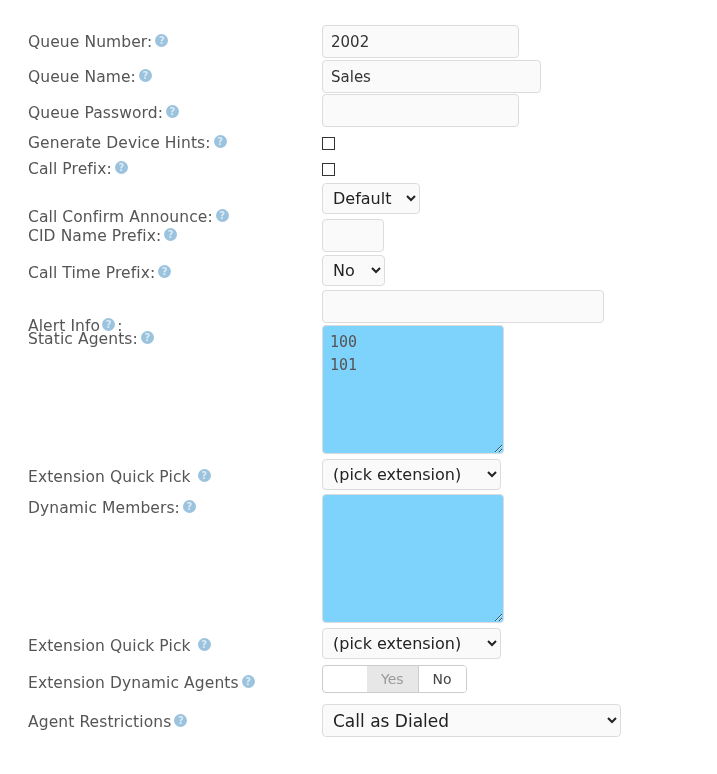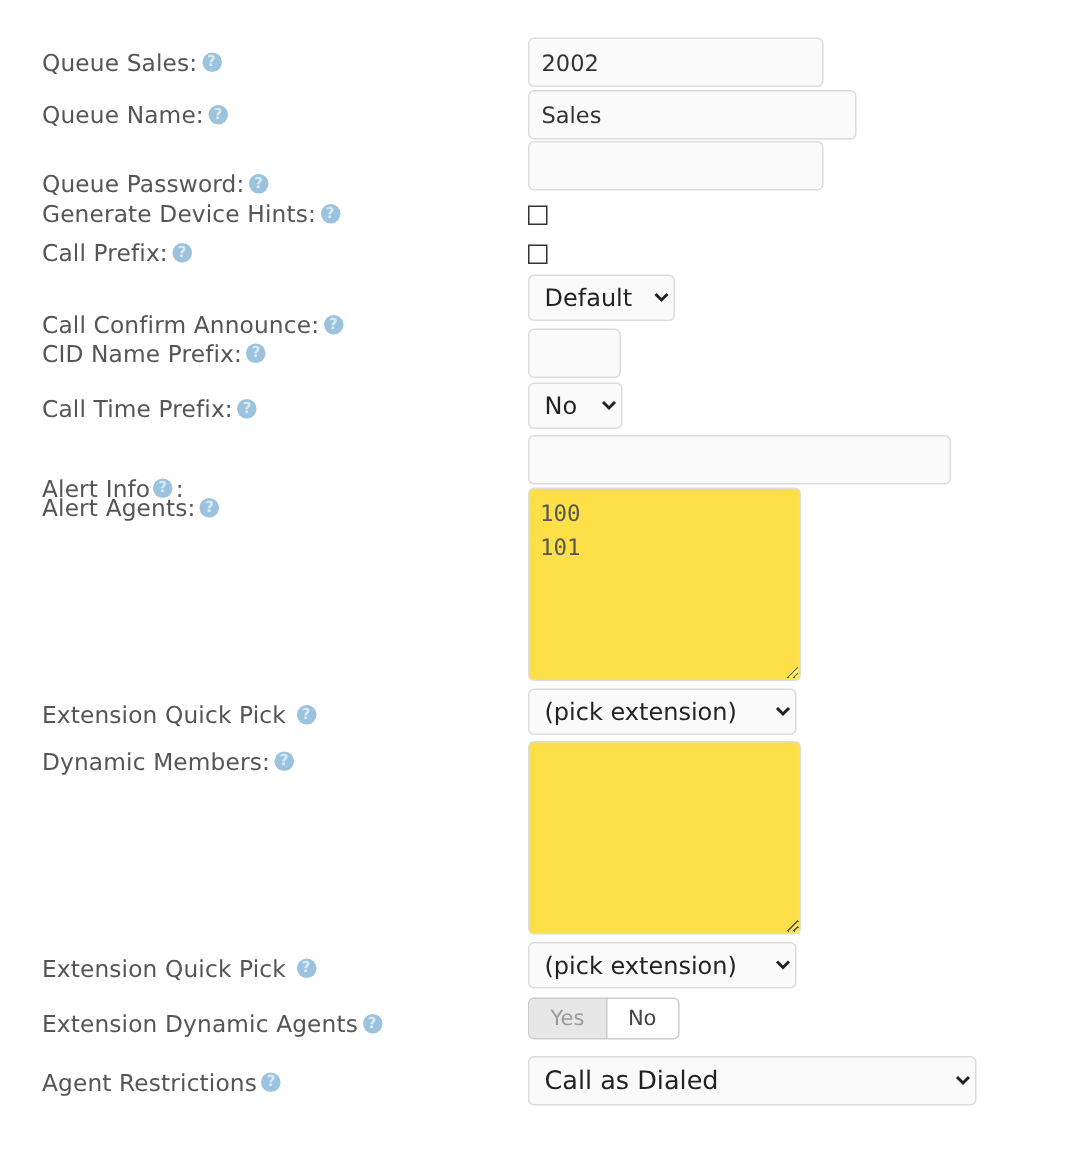--- a/index.html
+++ b/index.html
@@ -54,21 +54,21 @@
     font-weight: bold;
     vertical-align: 3px;
     margin-left: 3px;
     font-family: "DejaVu Sans", "Liberation Sans", sans-serif;
     user-select: none;
   }
   .help.pre-colon { margin-left: 2px; margin-right: 2px; }
 
   .ctrl {
     position: absolute;
-    left: 352px;
+    left: 322px;
   }
 
   input.txt {
     box-sizing: border-box;
     height: 33px;
     border: 1px solid #dcdcdc;
     border-radius: 4px;
     background: #fafafa;
     font-family: "DejaVu Sans", "Liberation Sans", sans-serif;
     font-size: 15px;
@@ -100,21 +100,21 @@
     font-size: 16px;
     color: #222222;
     padding: 2px 2px 2px 6px;
     outline: none;
   }
 
   textarea.ta {
     box-sizing: border-box;
     border: 1px solid #dcdcdc;
     border-radius: 4px;
-    background: #fde047;
+    background: #7dd3fc;
     font-family: "DejaVu Sans Mono", "Liberation Mono", monospace;
     font-size: 15px;
     line-height: 23px;
     color: #555555;
     padding: 5px 7px;
     resize: both;
     outline: none;
     overflow: hidden;
   }
 
@@ -129,44 +129,45 @@
     font-family: "DejaVu Sans", "Liberation Sans", sans-serif;
     font-size: 14px;
     line-height: 26px;
     padding: 0 14px;
     cursor: pointer;
     user-select: none;
   }
   .toggle .opt.off {
     background: #e7e7e7;
     color: #9a9a9a;
+    margin-left: 44px;
   }
   .toggle .opt.on {
     background: #ffffff;
     color: #444444;
     border-left: 1px solid #cccccc;
   }
 </style>
 </head>
 <body>
 
 <div id="form">
 
   <div class="row" style="top:25px">
-    <div class="label" style="top:8px"><span class="lbl-txt">Queue Sales:</span><span class="help">?</span></div>
+    <div class="label" style="top:8px"><span class="lbl-txt">Queue Number:</span><span class="help">?</span></div>
     <input class="txt ctrl" type="text" style="top: 0px; width: 197px;" value="2002">
   </div>
 
   <div class="row" style="top:60px">
     <div class="label" style="top:8px"><span class="lbl-txt">Queue Name:</span><span class="help">?</span></div>
     <input class="txt ctrl" type="text" style="top: 0px; width: 219px;" value="Sales">
   </div>
 
   <div class="row" style="top:94px">
-    <div class="label" style="top:20px"><span class="lbl-txt">Queue Password:</span><span class="help">?</span></div>
+    <div class="label" style="top:10px"><span class="lbl-txt">Queue Password:</span><span class="help">?</span></div>
     <input class="txt ctrl" type="text" style="top: 0px; width: 197px;" value="">
   </div>
 
   <div class="row" style="top:131px">
     <div class="label" style="top:3px"><span class="lbl-txt">Generate Device Hints:</span><span class="help">?</span></div>
     <input class="cb ctrl" type="checkbox" style="top: 6px;">
   </div>
 
   <div class="row" style="top:157px">
     <div class="label" style="top:3px"><span class="lbl-txt">Call Prefix:</span><span class="help">?</span></div>
@@ -191,21 +192,21 @@
       <option>No</option>
     </select>
   </div>
 
   <div class="row" style="top:290px">
     <div class="label" style="top:27px"><span class="lbl-txt">Alert Info</span><span class="help pre-colon">?</span><span class="lbl-txt">:</span></div>
     <input class="txt ctrl" type="text" style="top: 0px; width: 282px;" value="">
   </div>
 
   <div class="row" style="top:325px">
-    <div class="label" style="top:5px"><span class="lbl-txt">Alert Agents:</span><span class="help">?</span></div>
+    <div class="label" style="top:5px"><span class="lbl-txt">Static Agents:</span><span class="help">?</span></div>
     <textarea class="ta ctrl" style="top: 0px; width: 182px; height: 129px;">100
 101</textarea>
   </div>
 
   <div class="row" style="top:459px">
     <div class="label" style="top:9px"><span class="lbl-txt">Extension Quick Pick</span><span class="help" style="margin-left:7px">?</span></div>
     <select class="sel ctrl" style="top:0px; width:179px;">
       <option>(pick extension)</option>
     </select>
   </div>

